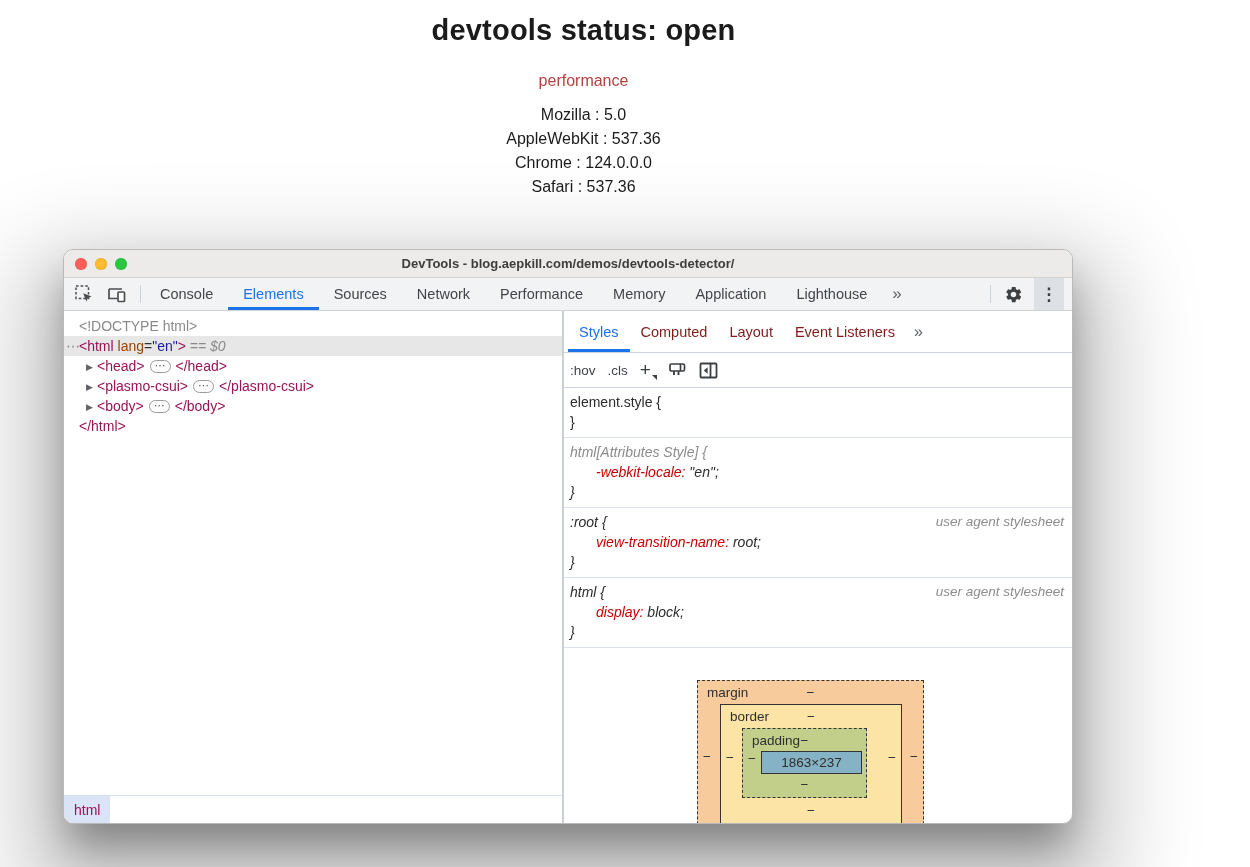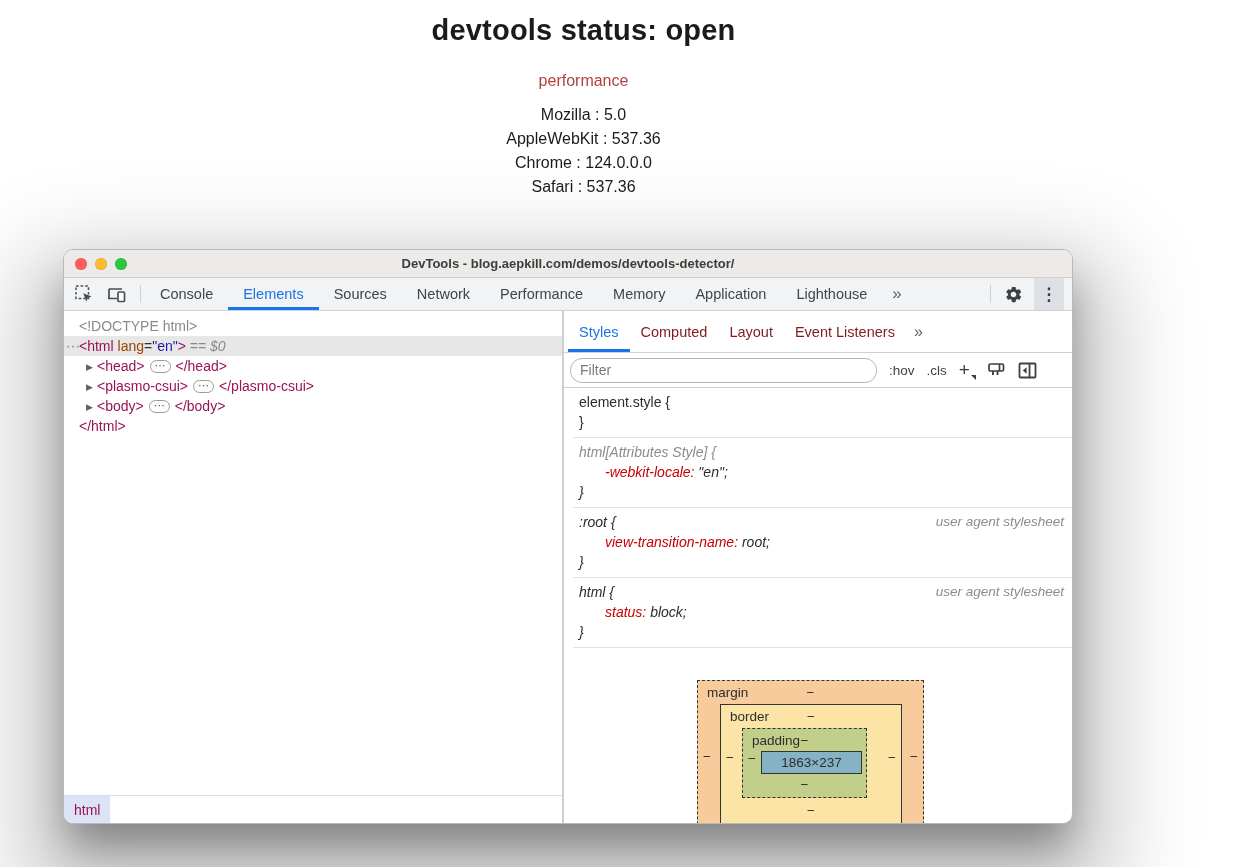--- a/index.html
+++ b/index.html
@@ -68,21 +68,21 @@
   .filter-row { height:35px; border-bottom:1px solid #ccd2da; display:flex; align-items:center; padding:0 9px 0 6px; gap:12px; flex:none; }
   .filter-input { width:307px; height:25px; border:1px solid #b3b6ba; border-radius:12px; padding:0 9px;
     font-size:14px; color:#333; outline:none; font-family:"Liberation Sans",sans-serif; }
   .filter-input::placeholder { color:#767a7e; }
   .ftoggle { font-size:13.5px; color:#3f4348; cursor:pointer; }
   .plus-btn { position:relative; font-size:19px; color:#3c4043; line-height:14px; cursor:pointer; padding-right:5px; }
   .plus-btn::after { content:""; position:absolute; right:-1px; bottom:-3px;
     border-top:5px solid #3c4043; border-left:5px solid transparent; }
   .icon-btn { display:flex; align-items:center; cursor:pointer; }
 
-  .rules { flex:none; font-size:14px; color:#2c2c2c;padding-left:9px; }
+  .rules { flex:none; font-size:14px; color:#2c2c2c; }
   .rule { padding:4px 8px 5px 6px; border-bottom:1px solid #dde3ee; line-height:20px; position:relative; }
   .rule-note { position:absolute; right:8px; top:4px; color:#8c8c8c; font-style:italic; font-size:13.5px; }
   .sel-plain { color:#2c2c2c; }
   .sel-muted-italic { color:#8c8c8c; font-style:italic; }
   .sel-italic { color:#2c2c2c; font-style:italic; }
   .rule.ua { font-style:italic; }
   .prop-line { padding-left:26px; }
   .prop-name { color:#c80000; }
   .prop-val { color:#2c2c2c; }
 
@@ -180,21 +180,20 @@
     <div class="right-panel">
       <div class="side-tabs" id="side-tabs">
           <div class="side-tab active">Styles</div>
           <div class="side-tab">Computed</div>
           <div class="side-tab">Layout</div>
           <div class="side-tab">Event Listeners</div>
           <div class="side-more">»</div>
         </div>
 
       <div class="filter-row">
-        <input class="filter-input" placeholder="Filter" style="">
         <span class="ftoggle">:hov</span>
         <span class="ftoggle">.cls</span>
         <span class="plus-btn">+</span>
         <span class="icon-btn">
           <svg width="19" height="17" viewBox="0 0 19 17">
             <rect x="2" y="2" width="14.5" height="7" rx="1.5" fill="none" stroke="#3c4043" stroke-width="1.7"></rect>
             <path d="M12.5 2 v7" stroke="#3c4043" stroke-width="1.7"></path>
             <path d="M6 9 v4 M10.5 9 v4" stroke="#3c4043" stroke-width="1.9"></path>
           </svg>
         </span>
@@ -219,21 +218,21 @@
           </div>
           <div class="rule ua">
             <span class="rule-note">user agent stylesheet</span>
             <div><span class="sel-italic">:root</span><span class="sel-italic"> {</span></div>
             <div class="prop-line"><span class="prop-name">view-transition-name:</span><span class="prop-val"> root;</span></div>
             <div>}</div>
           </div>
           <div class="rule ua">
             <span class="rule-note">user agent stylesheet</span>
             <div><span class="sel-italic">html</span><span class="sel-italic"> {</span></div>
-            <div class="prop-line"><span class="prop-name">status:</span><span class="prop-val"> block;</span></div>
+            <div class="prop-line"><span class="prop-name">display:</span><span class="prop-val"> block;</span></div>
             <div>}</div>
           </div>
         </div>
 
       <div class="metrics">
         <div class="bm bm-margin" id="bm-margin" style="background: rgb(248, 203, 156);">
           <span class="lbl">margin</span>
           <span class="dash-top">−</span>
           <span class="dash-left" style="left:-1px; top:68px;">−</span>
           <span class="dash-right" style="right:-1px; top:68px;">−</span>

